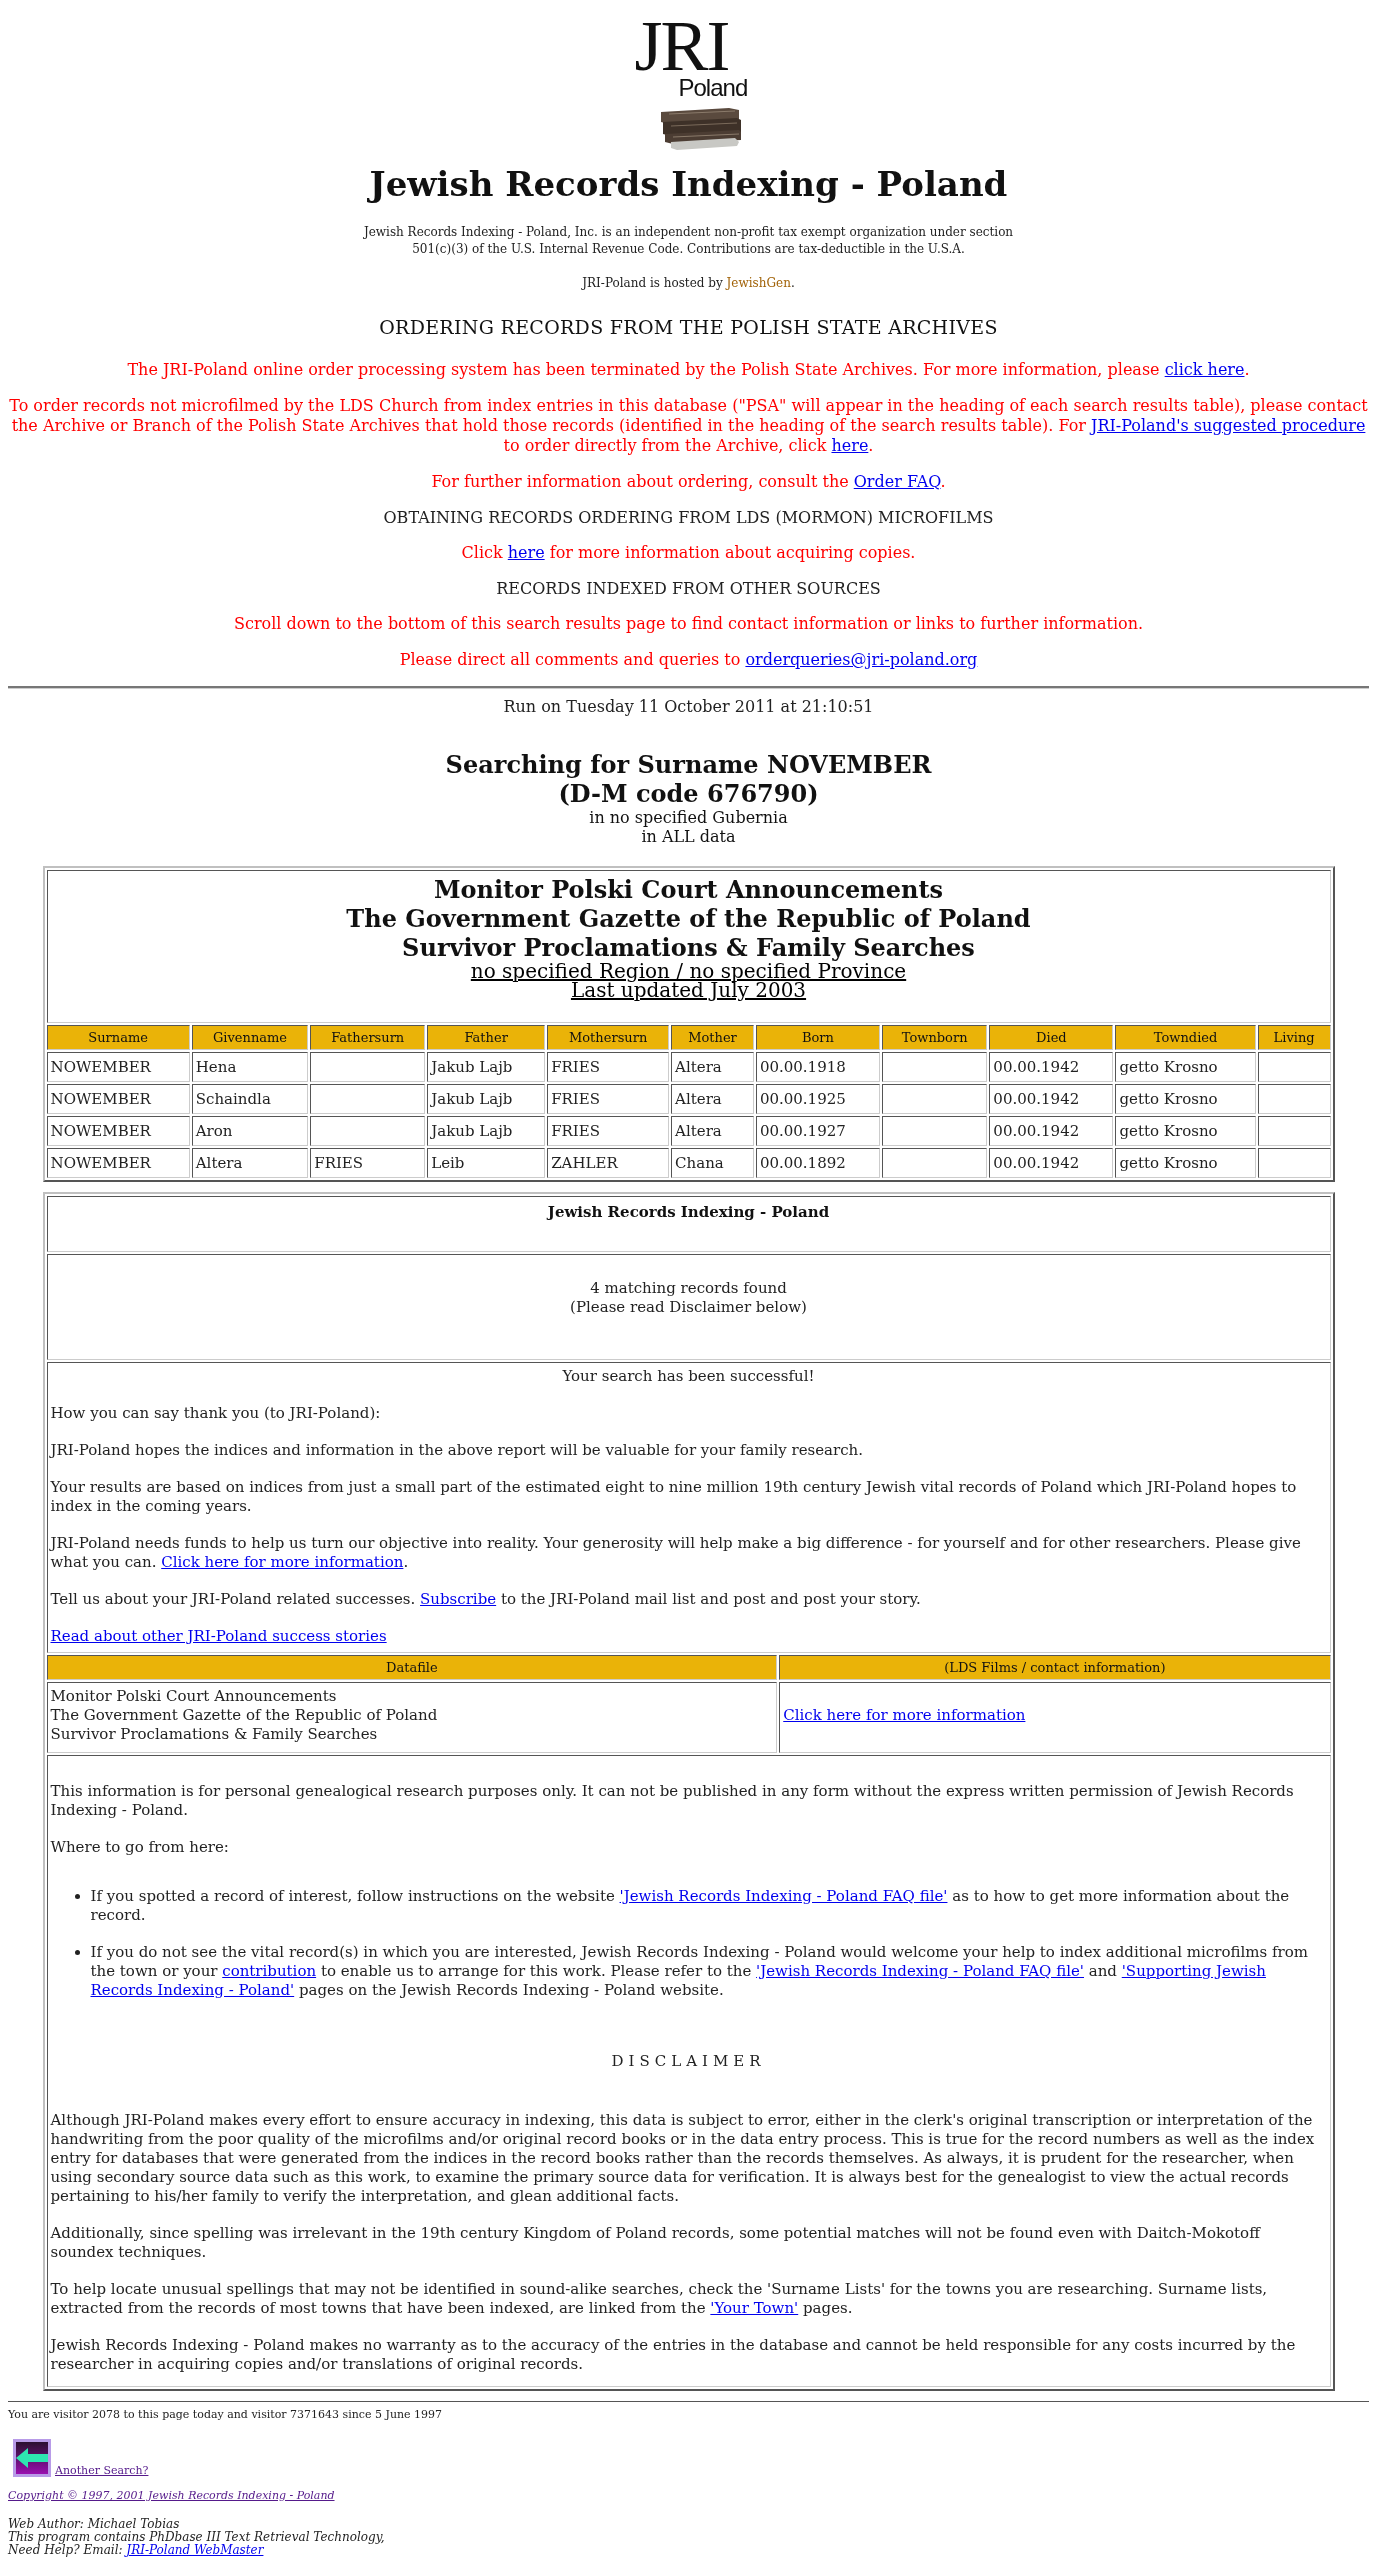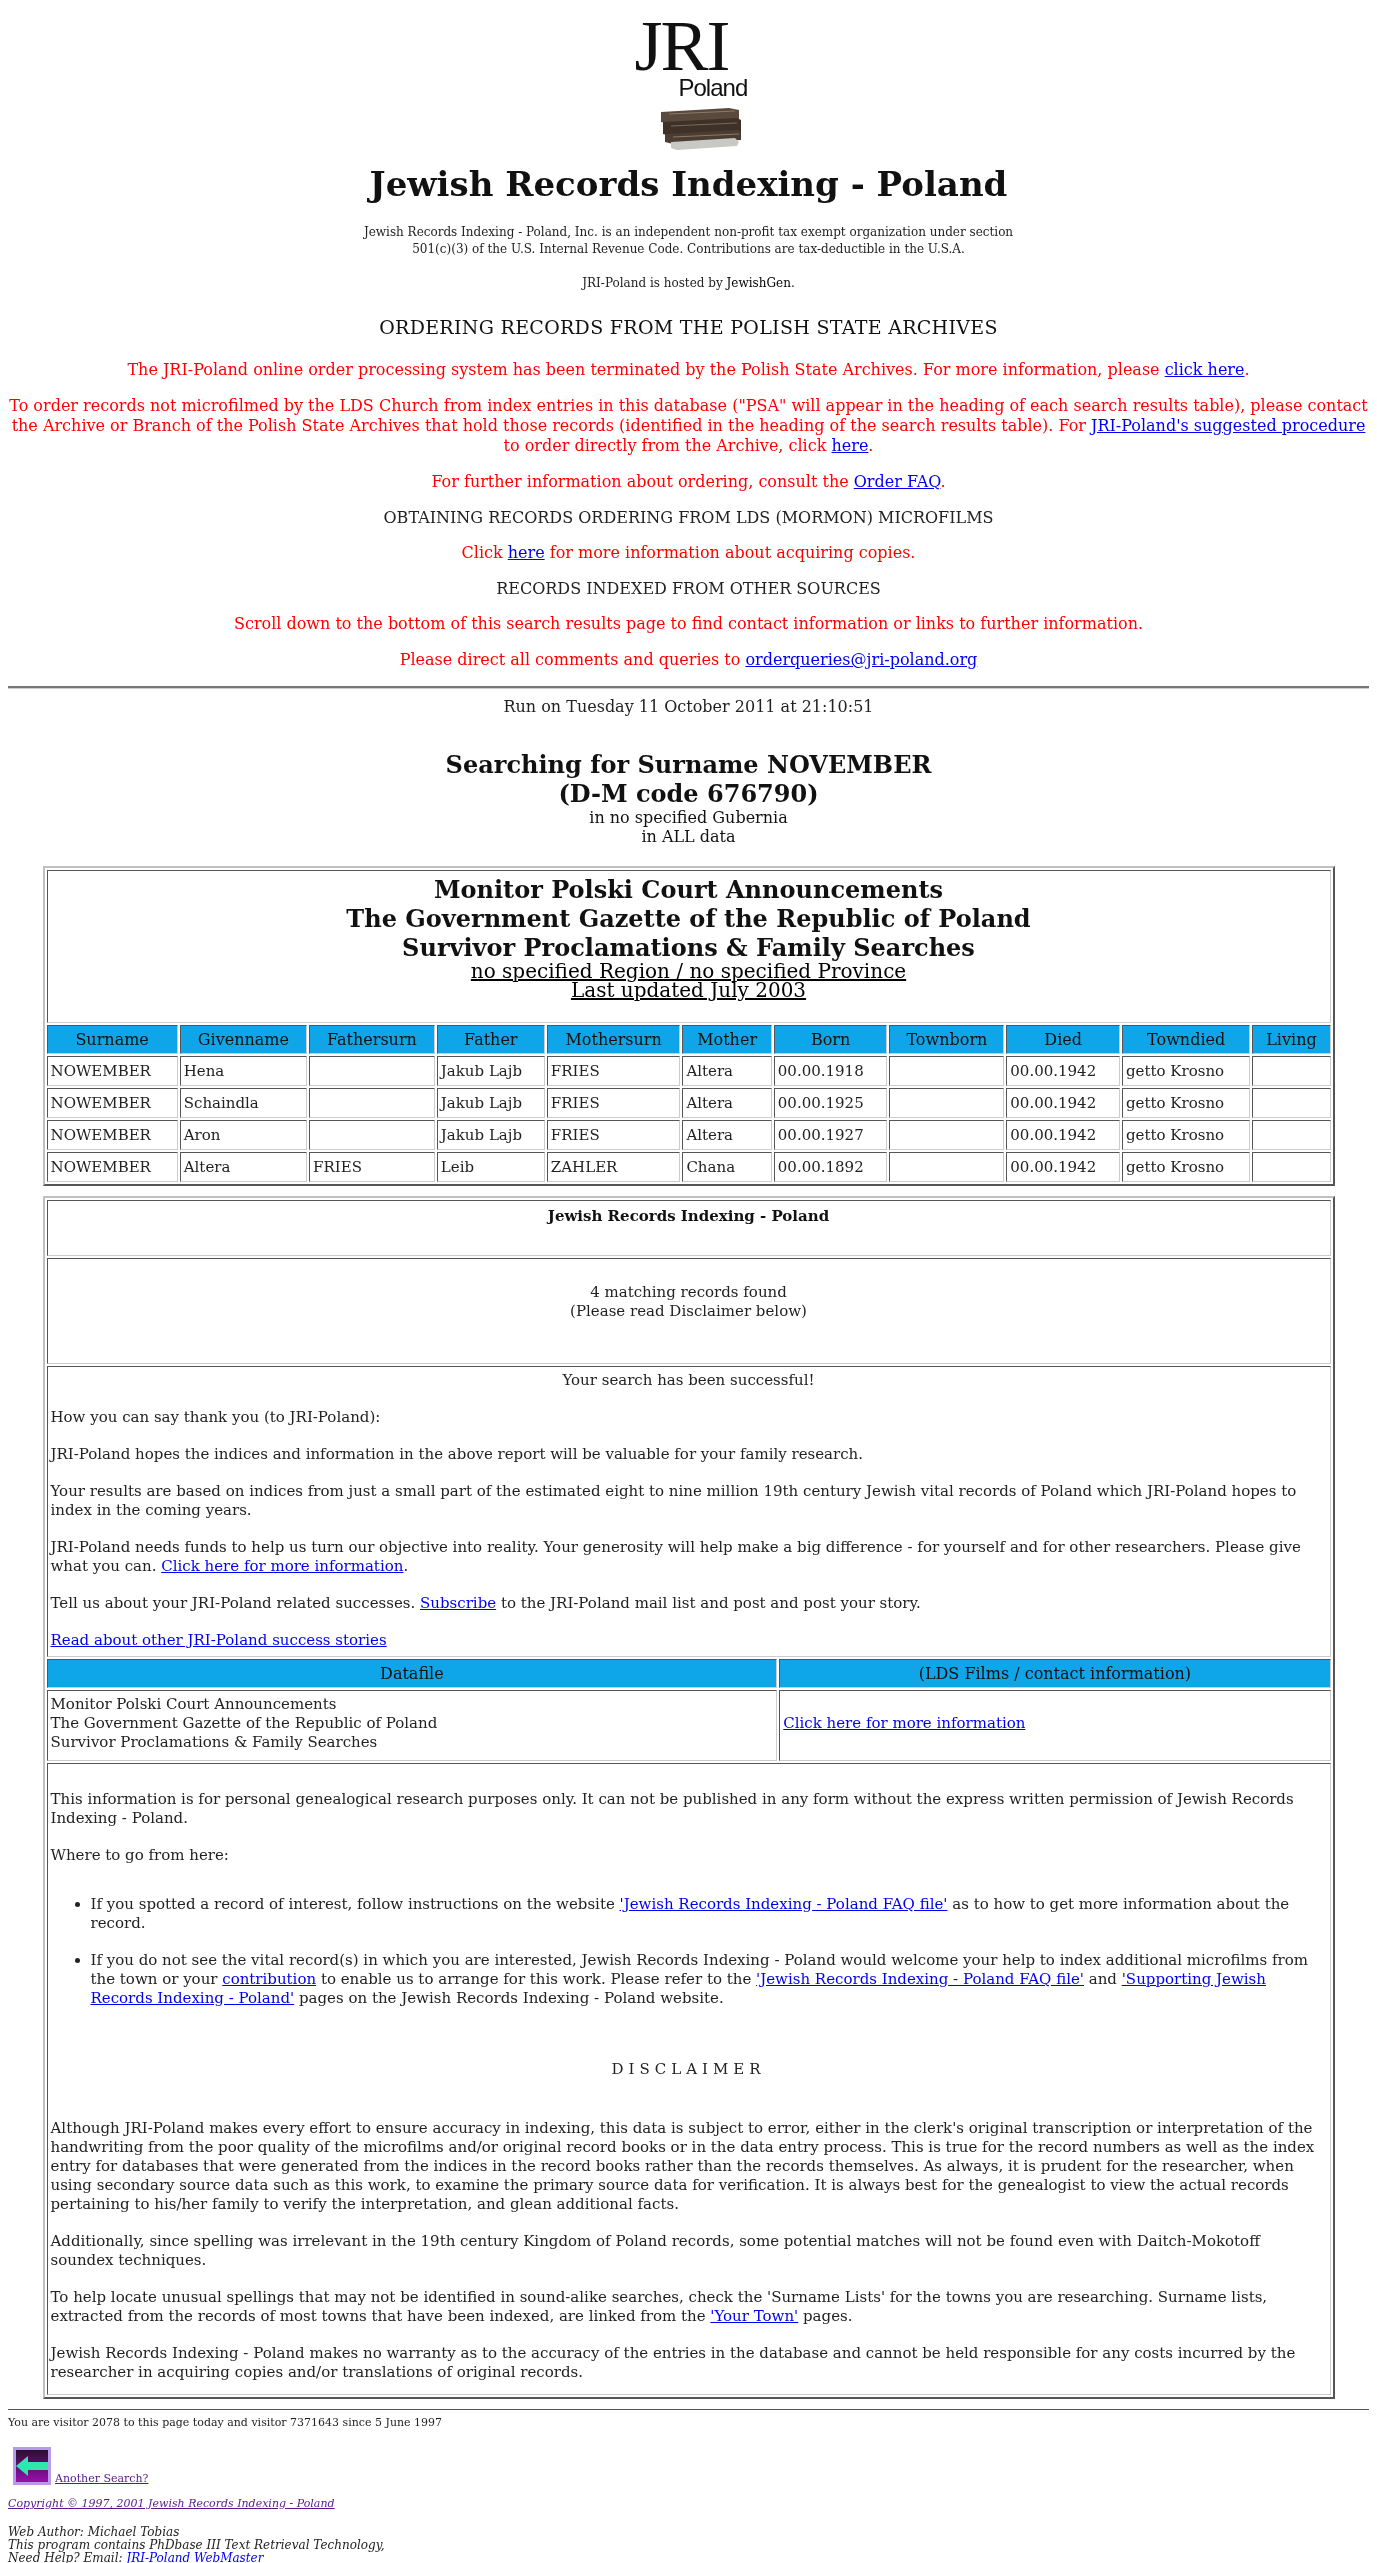--- a/index.html
+++ b/index.html
@@ -26,21 +26,21 @@
     }
     .logo .books {
       position: absolute; left: 30px; top: 98px; width: 84px; height: 44px;
     }
 
     h1.main-title {
       font-size: 34px; font-weight: bold; margin: 14px 0 20px 0; text-align: center; color: #111;
     }
     .small-note { font-size: 12px; line-height: 17px; text-align: center; color: #222; }
     .hosted { font-size: 12px; text-align: center; margin: 18px 0 26px 0; }
-    .hosted a { color: #000000; text-decoration: none; }
+    .hosted a { color: #a16207; text-decoration: none; }
 
     h2.order-title { font-size: 19px; font-weight: normal; text-align: center; margin: 0 0 22px 0; letter-spacing: 0.3px; color: #111; }
     .red { color: #ff0000; }
     .para { text-align: center; font-size: 16px; line-height: 20px; margin: 0 0 16px 0; }
     .section-label { text-align: center; font-size: 16px; margin: 0 0 16px 0; color: #222; }
 
     hr.sep { border: 0; border-top: 2px solid #777; border-bottom: 1px solid #ccc; margin: 12px 0 8px 0; }
 
     .run-on { text-align: center; font-size: 16px; margin: 0 0 34px 0; }
 
@@ -55,21 +55,21 @@
       border-right: 2px solid #555; border-bottom: 2px solid #555;
       width: 1292px; margin: 0 auto;
     }
     table.bevel td, table.bevel th {
       border-top: 1px solid #555; border-left: 1px solid #555;
       border-right: 1px solid #ccc; border-bottom: 1px solid #ccc;
       padding: 3px 3px;
       font-size: 15px;
     }
     table.bevel th {
-      background: #0ea5e9; font-weight: normal; font-size: 16px; color: #111;
+      background: #eab308; font-weight: normal; font-size: 13px; color: #111;
       padding: 4px 6px;
     }
     .tbl-title-cell { text-align: center; padding: 4px 4px 22px 4px !important; }
     .tbl-title { font-size: 24px; font-weight: bold; line-height: 29px; color: #111; }
     .tbl-sub { font-size: 20px; line-height: 19px; color: #000000; text-decoration: underline; }
     td.rec { height: 22px; color: #222; white-space: nowrap; }
 
     .gap { height: 10px; }
 
     .jri-box-title { text-align: center; font-size: 24px; font-weight: bold; padding: 6px 4px 30px 4px !important; color: #111; }

